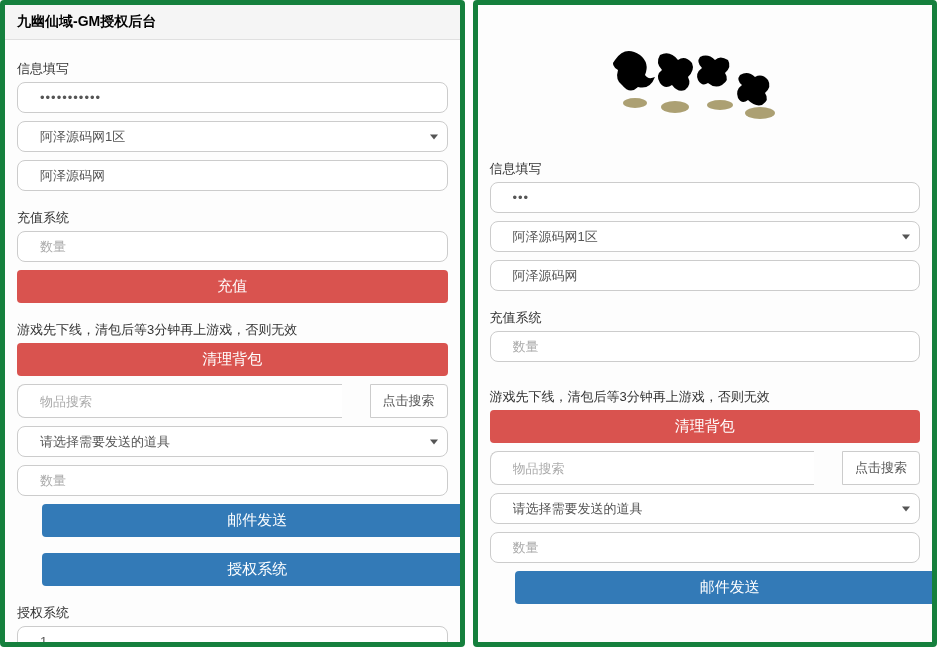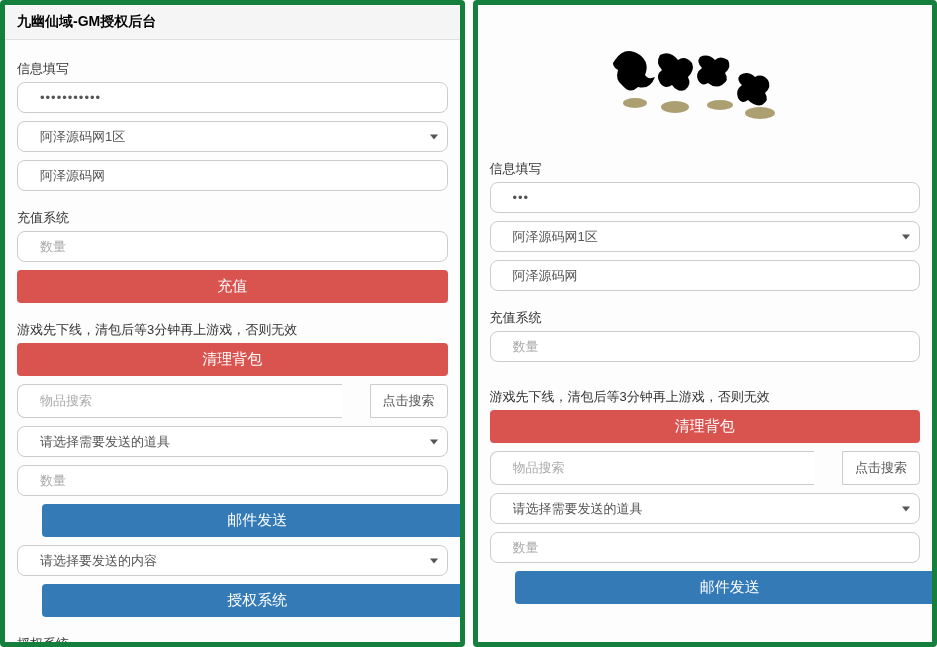--- a/index.html
+++ b/index.html
@@ -98,21 +98,20 @@
       background: #337ab7;
       margin-left: 25px;
     }
     .input-group {
       display: flex;
     }
     .input-group .form-control {
       border-top-right-radius: 0;
       border-bottom-right-radius: 0;
       border-right: none;
-      font-family: Liberation Mono, monospace;
     }
     .input-group-addon {
       padding: 7px 12px;
       font-size: 13px;
       background: #fff;
       border: 1px solid #ccc;
       border-top-right-radius: 4px;
       border-bottom-right-radius: 4px;
       color: #555;
       white-space: nowrap;
@@ -178,26 +177,20 @@
       <span class="select-caret"></span>
     </div>
     <div class="spacer"></div>
 
     <input type="text" class="form-control" placeholder="数量" style="">
     <div class="spacer"></div>
 
     <button class="btn btn-primary">邮件发送</button>
     <div class="spacer"></div>
 
-    <div class="select-wrapper">
-      <select class="form-control">
-        <option>请选择要发送的内容</option>
-      </select>
-      <span class="select-caret"></span>
-    </div>
     <div class="spacer"></div>
 
     <button class="btn btn-primary">授权系统</button>
     <div class="spacer"></div>
 
     <div class="label">授权系统</div>
     <input type="text" class="form-control" value="1" style="">
     
 
     

